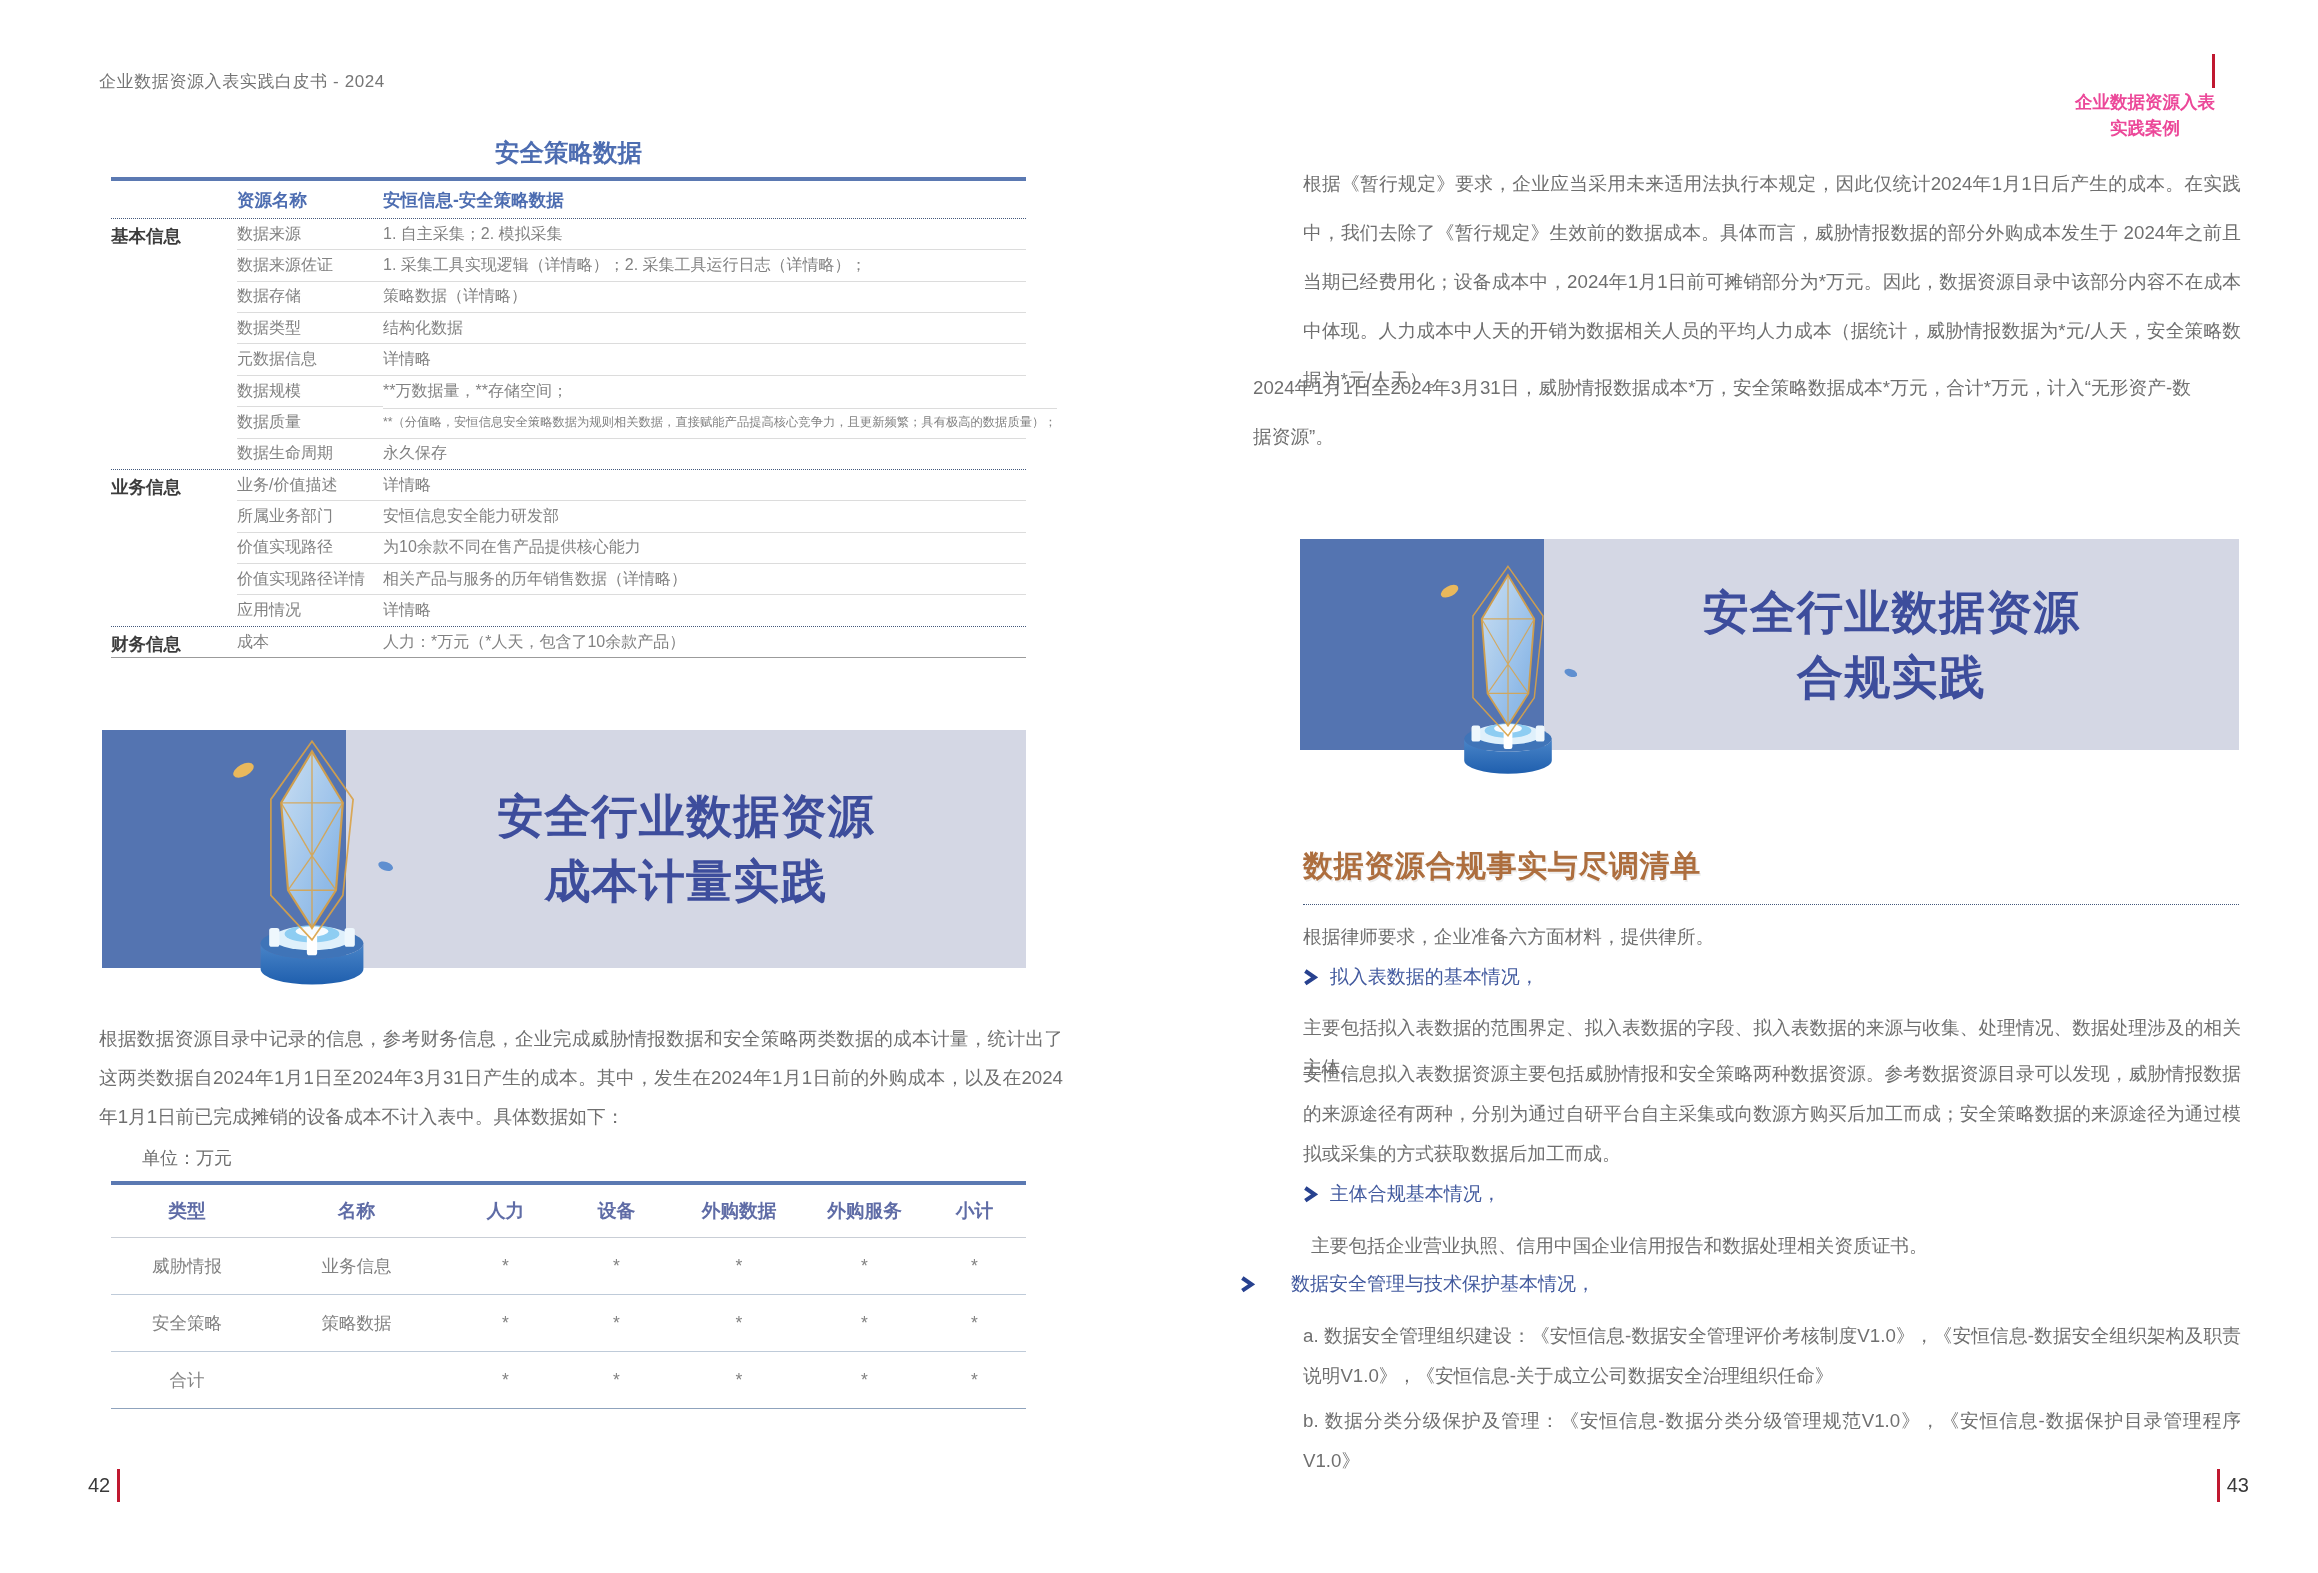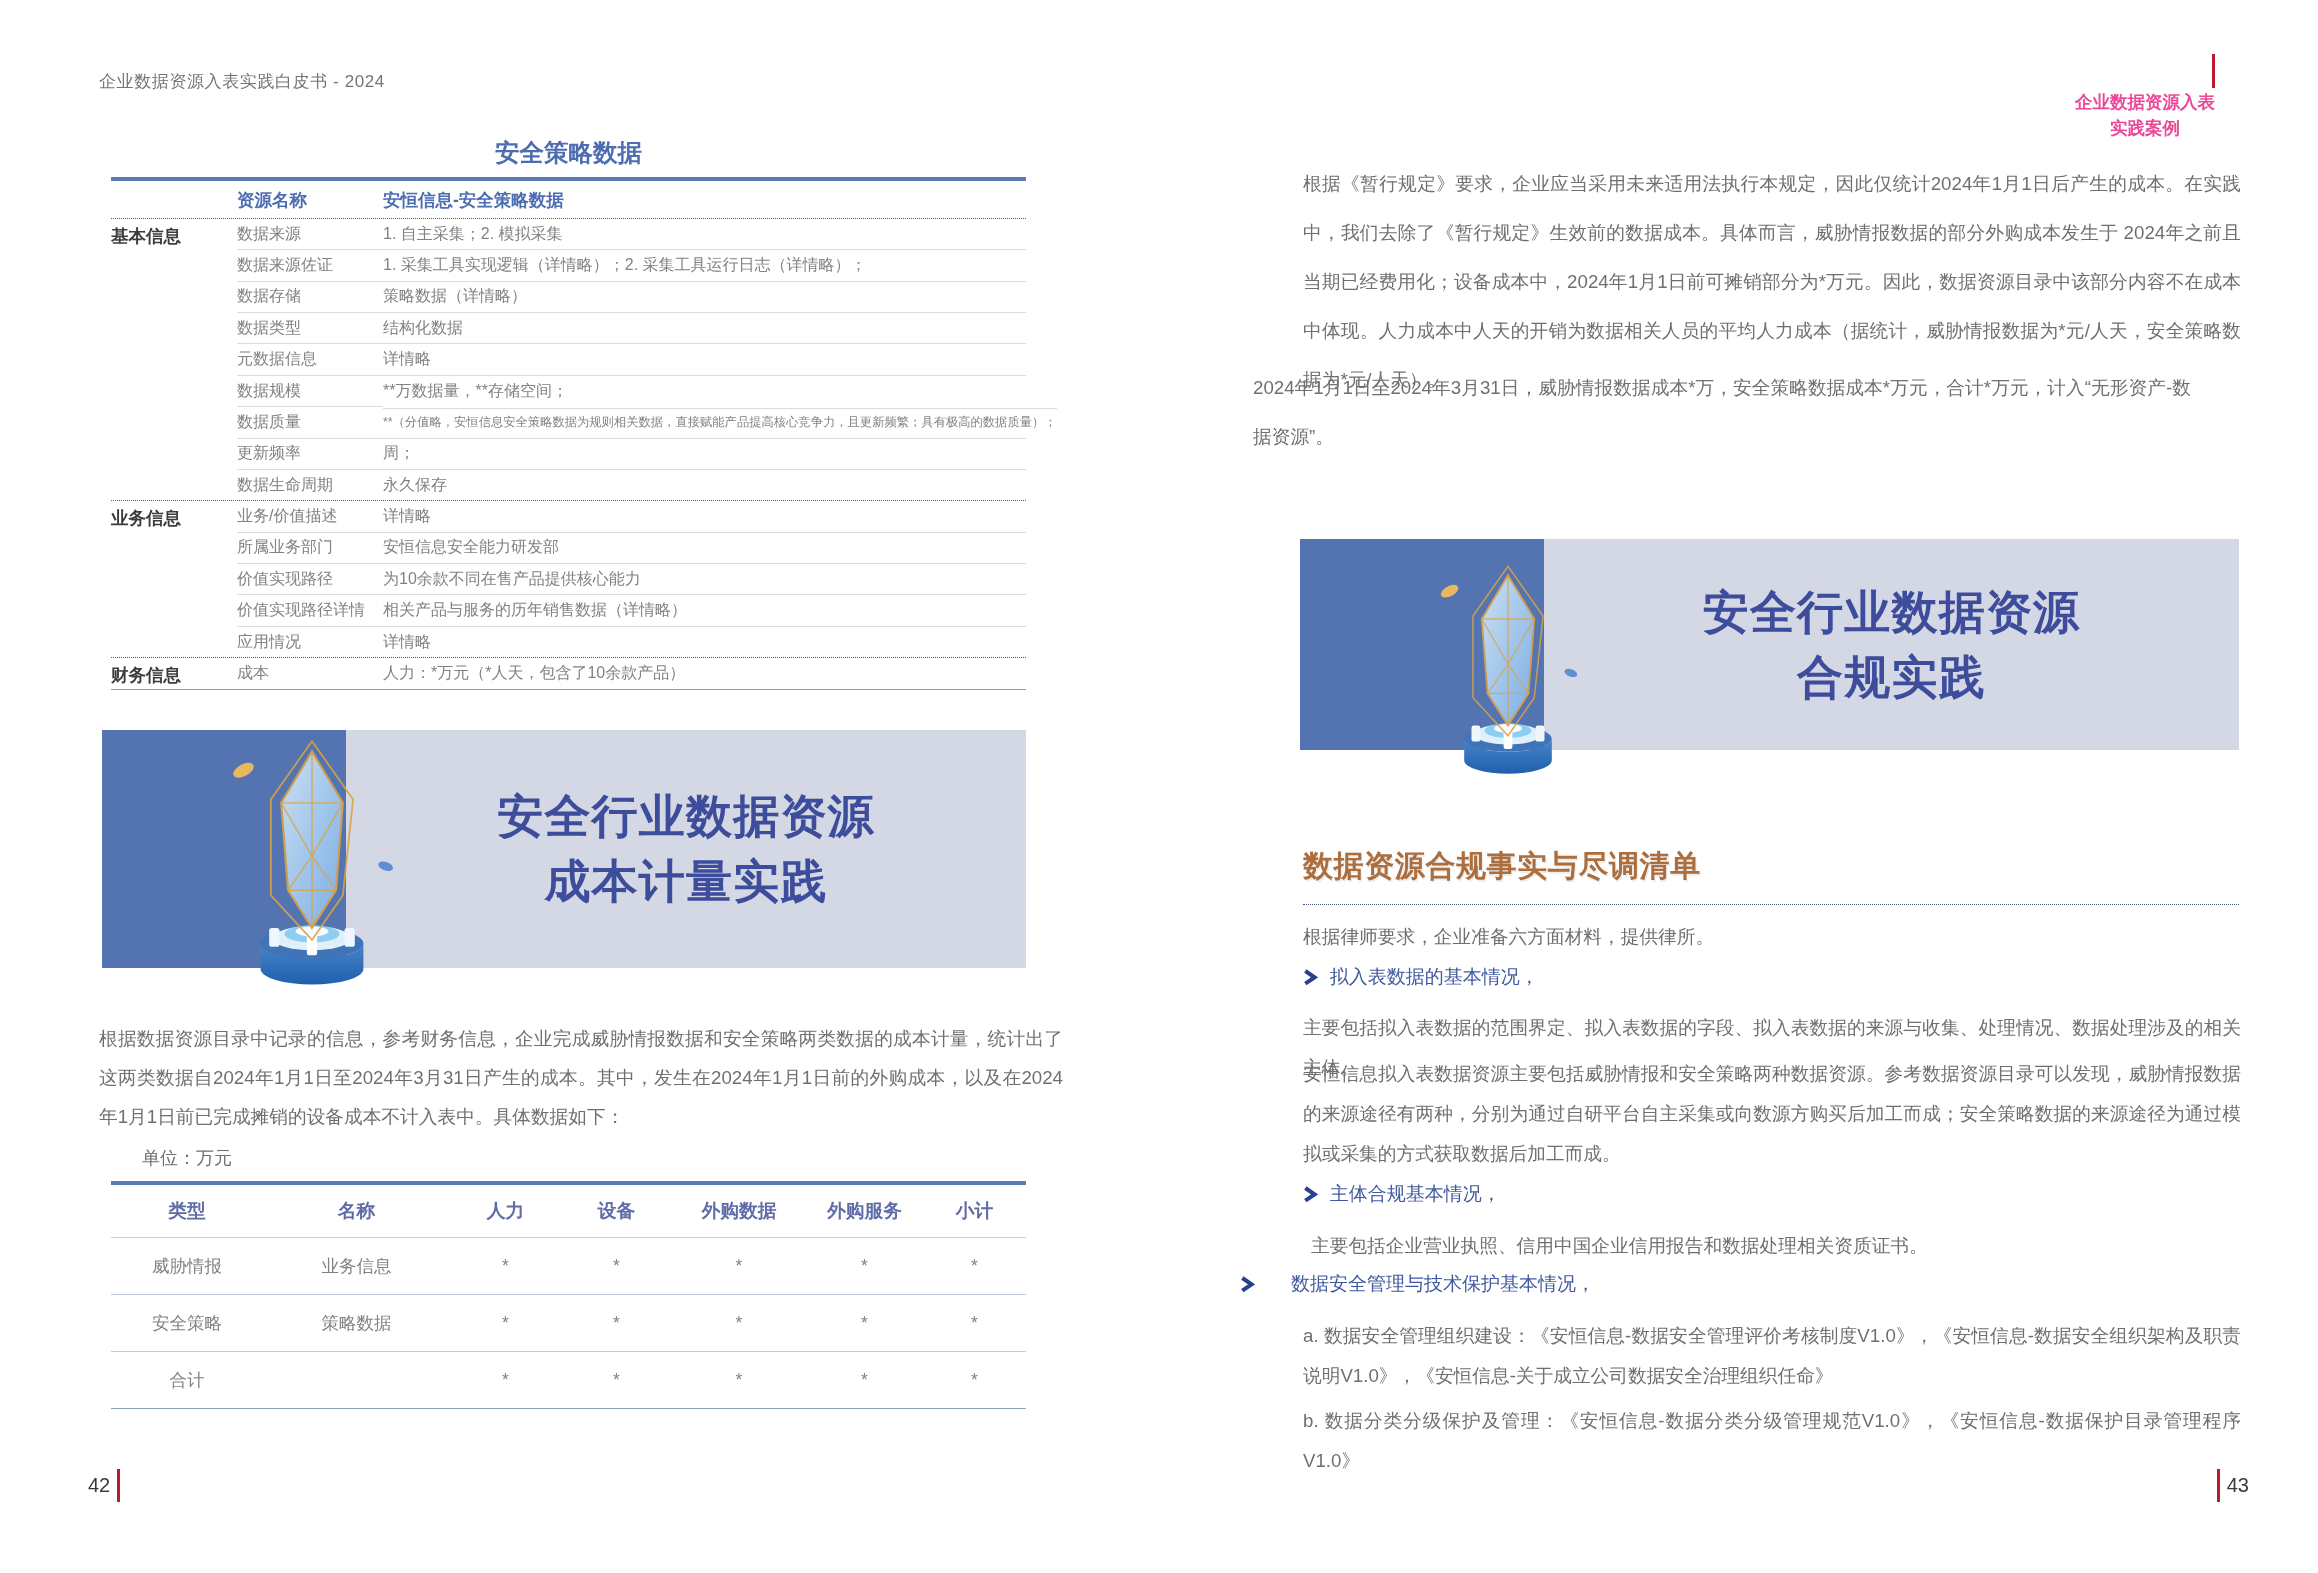--- a/index.html
+++ b/index.html
@@ -115,25 +115,20 @@
         </div>
         <div class="res-row">
           <div class="rcat"></div>
           <div class="rf">数据规模</div>
           <div class="rv">**万数据量，**存储空间；</div>
         </div>
         <div class="res-row">
           <div class="rcat"></div>
           <div class="rf">数据质量</div>
           <div class="rv small">**（分值略，安恒信息安全策略数据为规则相关数据，直接赋能产品提高核心竞争力，且更新频繁；具有极高的数据质量）；</div>
-        </div>
-        <div class="res-row">
-          <div class="rcat"></div>
-          <div class="rf">更新频率</div>
-          <div class="rv">周；</div>
         </div>
         <div class="res-row">
           <div class="rcat"></div>
           <div class="rf">数据生命周期</div>
           <div class="rv">永久保存</div>
         </div>
       </div>
 
       <div class="res-group">
         <div class="res-row">

